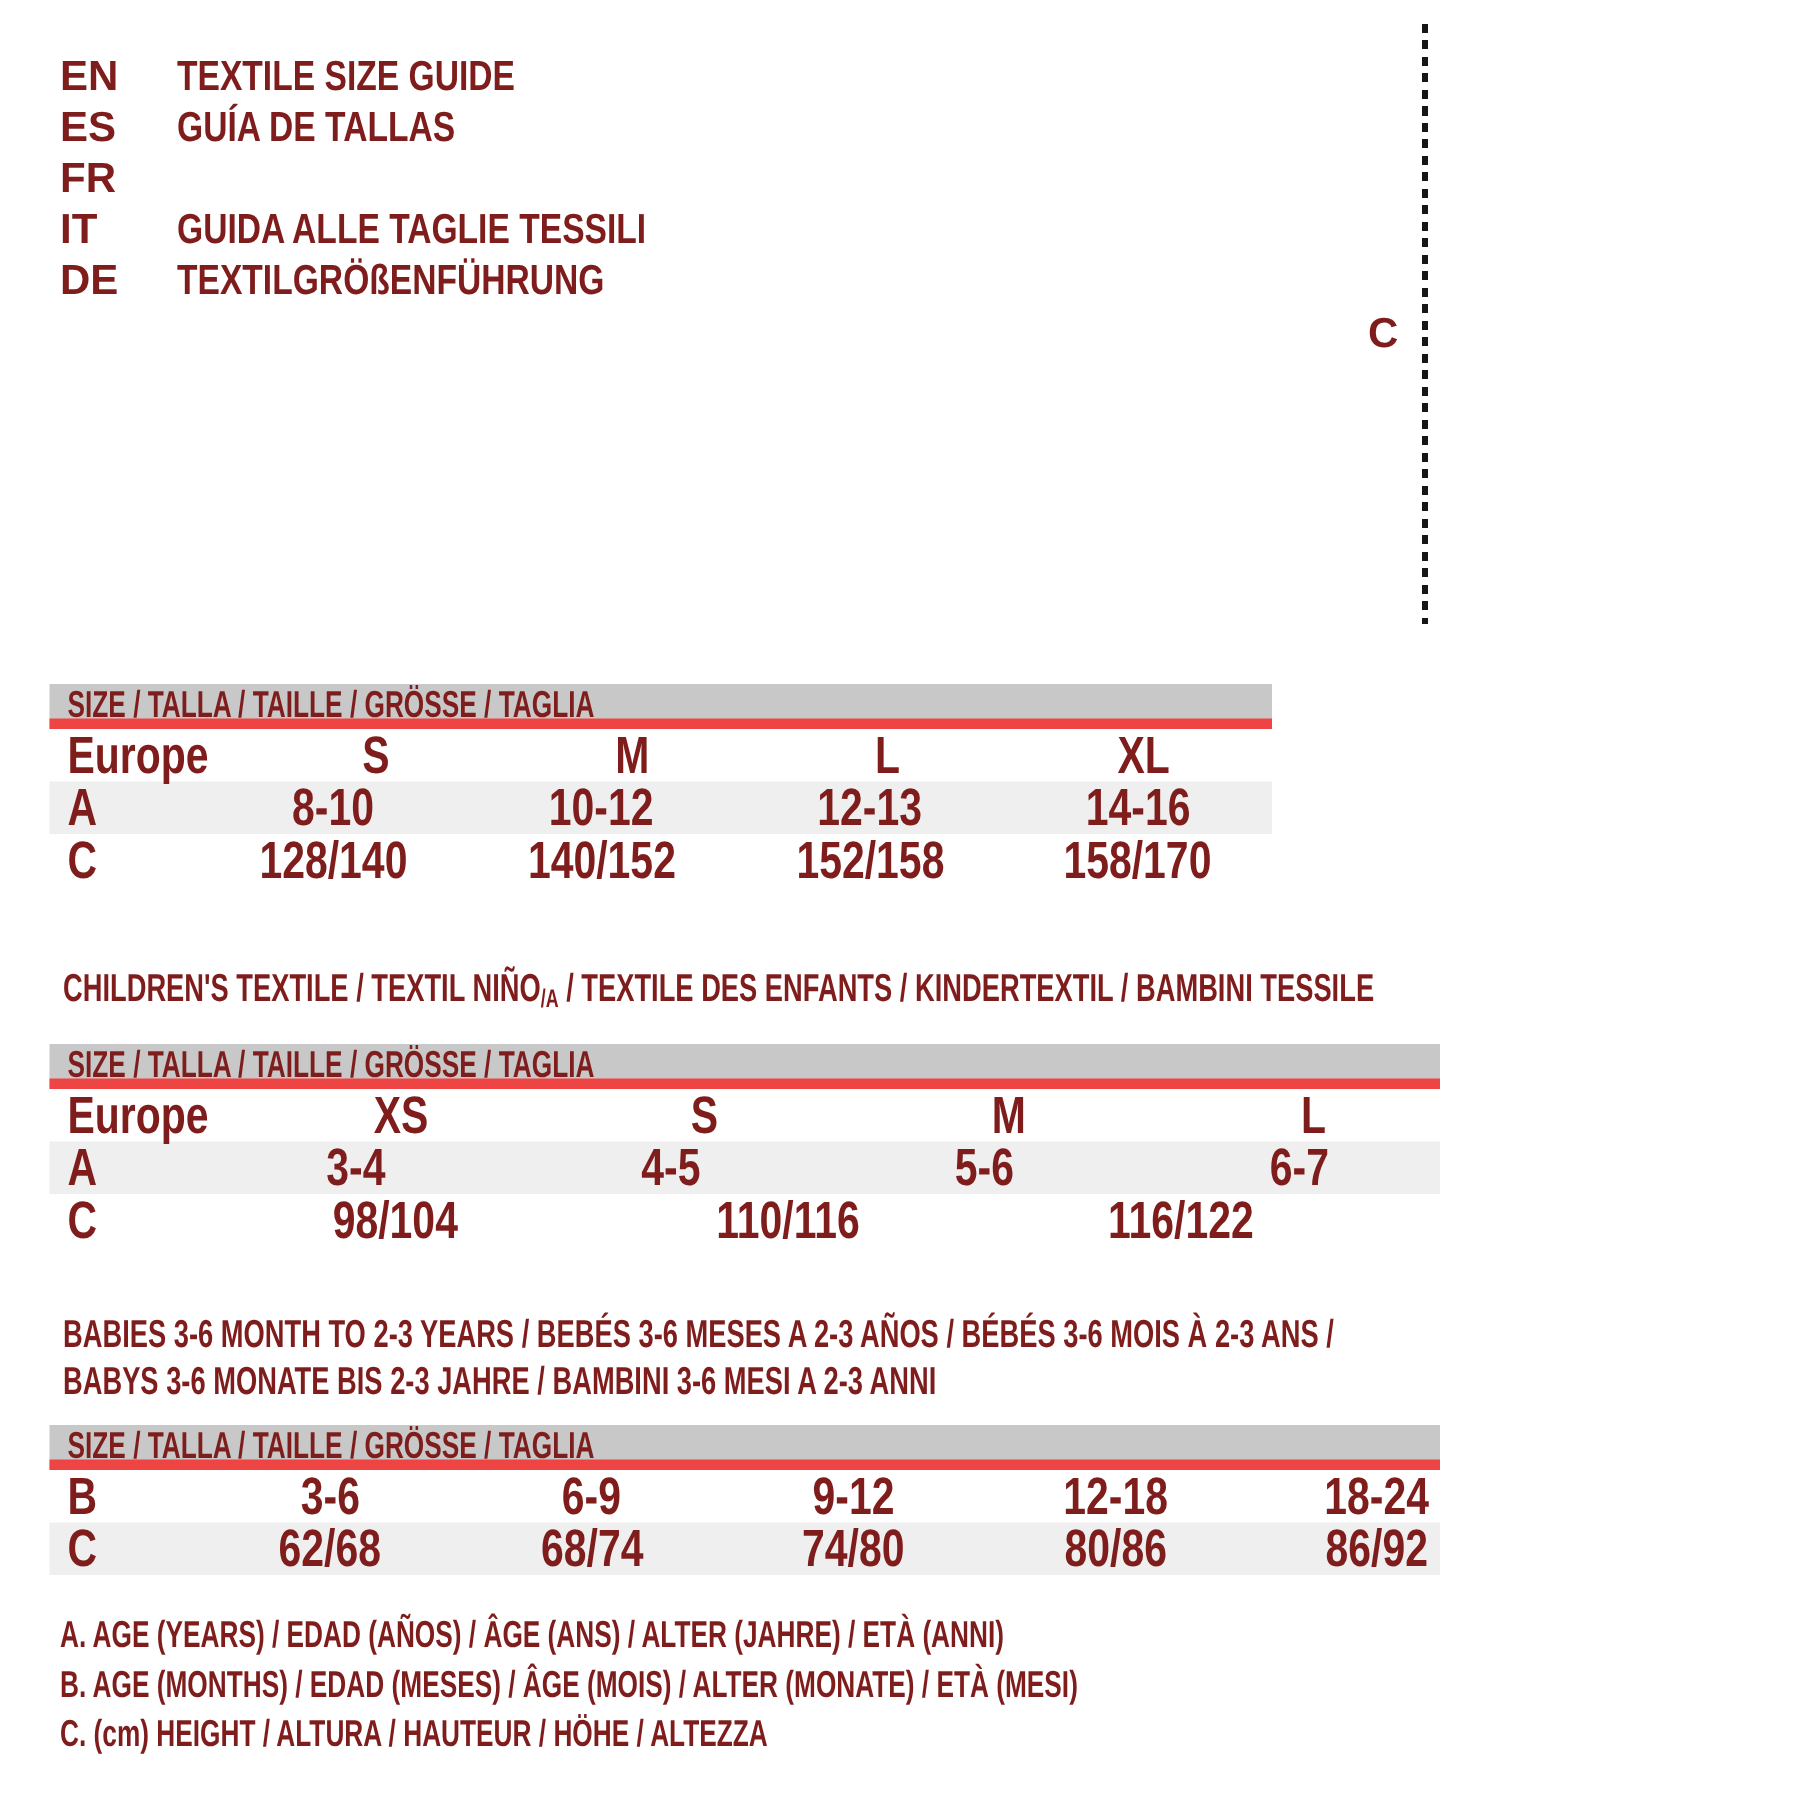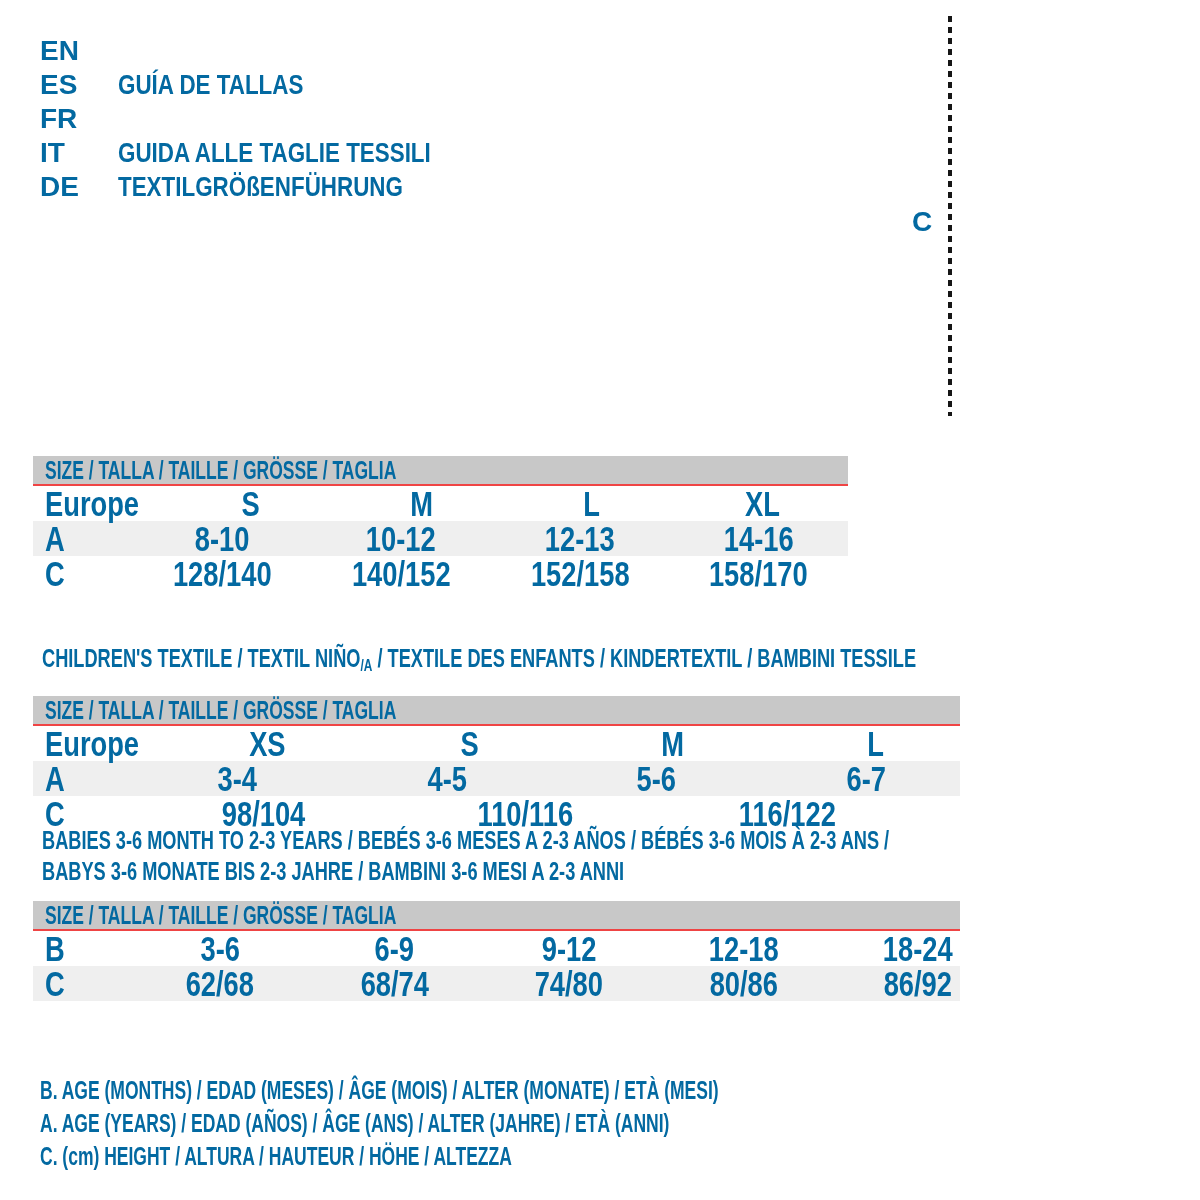--- a/index.html
+++ b/index.html
@@ -1,43 +1,43 @@
 <!DOCTYPE html>
 <html><head>
 <meta charset="utf-8">
 <style>
   html,body{margin:0;padding:0;background:#fff;}
   .page{
     position:relative;width:960px;height:1200px;background:#ffffff;
-    font-family:"Liberation Sans",sans-serif;font-weight:bold;color:#0369a1;
+    font-family:"Liberation Sans",sans-serif;font-weight:bold;color:#7f1d1d;
     overflow:hidden;
   }
   .cond{display:inline-block;white-space:nowrap;transform:scaleX(.70);transform-origin:0 50%;}
 
   
   .langs{position:absolute;left:40px;top:34px;font-size:28px;line-height:34px;}
   .lang-row{display:flex;}
   .lang-code{flex:0 0 78px;}
   .lang-label .cond{transform:scaleX(.80);}
 
   
   .height-line{position:absolute;left:948px;top:16px;width:4px;height:400px;
     background:repeating-linear-gradient(to bottom,#161616 0 6px,transparent 6px 11px);}
   .height-label{position:absolute;left:912px;top:206px;font-size:28px;}
   .baby{position:absolute;left:958px;top:14px;width:188px;height:404px;}
 
   
   .section{position:absolute;left:33px;}
   .sec-junior{top:437px;width:815px;}
   .sec-children{top:645px;width:1147px;}
-  .sec-babies{top:825px;width:1147px;text-decoration:underline;}
+  .sec-babies{top:874px;width:1147px;text-decoration:underline;}
   .sec-heading{margin-left:9px;font-size:26px;line-height:26px;}
   .sec-heading-line{display:block;font-size:26px;line-height:31px;}
   .subscript{font-size:17px;position:relative;top:4px;}
-  .size-bar{background:#c8c8c8;border-bottom:2px solid #ef4444;height:30px;line-height:28px;
+  .size-bar{background:#c8c8c8;border-bottom:7px solid #ef4444;height:30px;line-height:28px;
     padding-left:12px;font-size:25px;box-sizing:border-box;}
   .mt-junior{margin-top:19px;}
   .mt-children{margin-top:21px;}
   .mt-babies{margin-top:14px;}
   .trow{display:flex;align-items:center;height:35px;font-size:35px;}
   .trow.stripe{background:#efefef;}
   .row-label{flex:0 0 100px;padding-left:12px;box-sizing:border-box;}
   .row-label .cond{transform:scaleX(.78);}
   .tcell{flex:1;text-align:center;}
   .tcell .cond{transform:scaleX(.78);transform-origin:50% 50%;}
@@ -47,20 +47,21 @@
   .legend-line{display:block;}
 </style>
 </head>
 <body>
 
 <div class="page">
 
   <div class="langs">
     <div class="lang-row">
       <span class="lang-code">EN</span>
+      <span class="lang-label"><span class="cond">TEXTILE SIZE GUIDE</span></span>
     </div>
     <div class="lang-row">
       <span class="lang-code">ES</span>
       <span class="lang-label"><span class="cond">GUÍA DE TALLAS</span></span>
     </div>
     <div class="lang-row">
       <span class="lang-code">FR</span>
     </div>
     <div class="lang-row">
       <span class="lang-code">IT</span>
@@ -172,18 +173,18 @@
       <span class="tcell"><span class="cond">62/68</span></span>
       <span class="tcell"><span class="cond">68/74</span></span>
       <span class="tcell"><span class="cond">74/80</span></span>
       <span class="tcell"><span class="cond">80/86</span></span>
       <span class="tcell"><span class="cond">86/92</span></span>
       <span class="tcell"><span class="cond">92/98</span></span>
     </div>
   </div>
 
   <div class="legend">
+    <span class="legend-line"><span class="cond">A. AGE (YEARS) / EDAD (AÑOS) / ÂGE (ANS) / ALTER (JAHRE) / ETÀ (ANNI)</span></span>
     <span class="legend-line"><span class="cond">B. AGE (MONTHS) / EDAD (MESES) / ÂGE (MOIS) / ALTER (MONATE) / ETÀ (MESI)</span></span>
-    <span class="legend-line"><span class="cond">A. AGE (YEARS) / EDAD (AÑOS) / ÂGE (ANS) / ALTER (JAHRE) / ETÀ (ANNI)</span></span>
     <span class="legend-line"><span class="cond">C. (cm) HEIGHT / ALTURA / HAUTEUR / HÖHE / ALTEZZA</span></span>
   </div>
 
 </div>
 
 </body></html>

